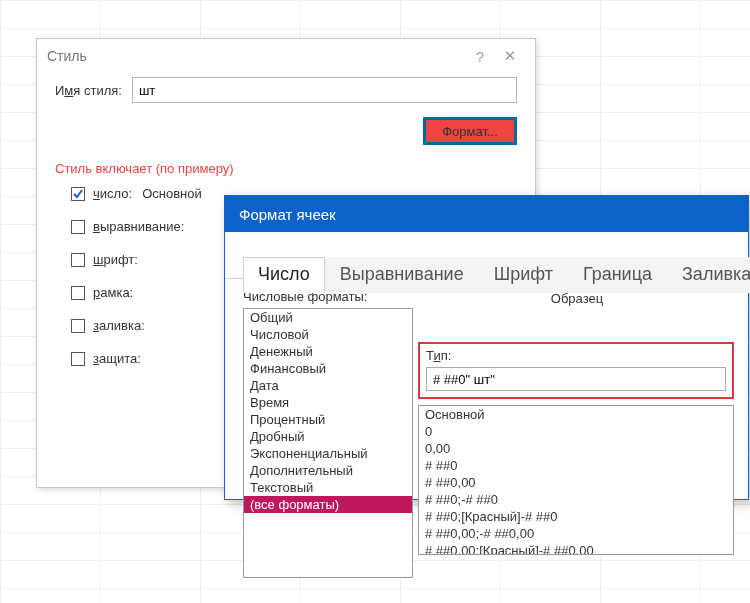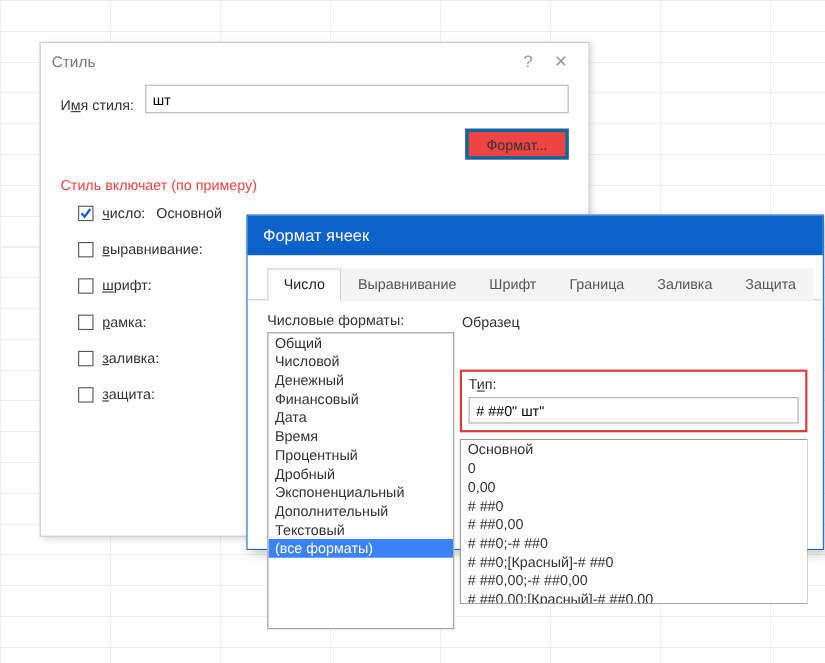--- a/index.html
+++ b/index.html
@@ -39,21 +39,21 @@
     color: #777;
     font-size: 14px;
   }
   .dlg-style .titlebar .title { flex: 1; }
   .dlg-style .titlebar .help,
   .dlg-style .titlebar .close {
     width: 30px; text-align: center;
     color: #999; font-size: 15px;
   }
   .dlg-style .body { padding: 4px 18px 14px 18px; }
-  .row-name { display: flex; align-items: flex-end; gap: 10px; margin-bottom: 14px; }
+  .row-name { display: flex; align-items: center; gap: 10px; margin-bottom: 14px; }
   .row-name label { white-space: nowrap; }
   .row-name .u { text-decoration: underline; }
   .row-name input {
     flex: 1; height: 26px; padding: 2px 6px;
     border: 1px solid #b5b5b5; font: inherit;
   }
   .btn-row { display: flex; justify-content: flex-end; margin-bottom: 16px; }
   .btn {
     min-width: 94px; height: 28px;
     padding: 0 12px;
@@ -87,42 +87,42 @@
     height: 36px; background: #0d62c9;
     color: #fff; display:flex; align-items:center;
     padding: 0 14px; font-size: 15px;
   }
   .tabs {
     display: flex; gap: 0; padding: 10px 10px 0 18px;
     border-bottom: 1px solid #d0d0d0;
   }
   .tab {
     padding: 6px 14px 7px 14px;
-    color: #555; font-size: 13px;
+    color: #555; font-size: 18px;
     border: 1px solid transparent;
-    position: relative; top: 2px;
+    position: relative; top: 15px;
     background:#f4f4f4;
   }
   .tab.active {
     background: #fff;
     border: 1px solid #d0d0d0;
     border-bottom: 1px solid #fff;
     color: #222;
   }
   .fmt-body { display: flex; padding: 10px 14px 0 18px; gap: 5px; }
   .left-col { width: 170px; }
   .lbl { margin-bottom: 4px; color: #333; }
   .listbox {
     border: 1px solid #999; height: 270px; overflow-y: scroll;
     font-size: 13px; background:#fff;
   }
   .listbox div { padding: 1px 6px; white-space: nowrap; }
-  .listbox div.sel { background: #3b82f6; color: #fff; }
+  .listbox div.sel { background: #be185d; color: #fff; }
   .right-col { flex:1; }
-  .sample-lbl { margin: 2px 0 36px 2px; color:#333; }
+  .sample-lbl { margin: 2px 0 36px 2px; color:#333;text-align:center; }
   .type-block {
     border: 2px solid #d23c3c;
     padding: 4px 6px 6px 6px;
     margin-bottom: 6px;
   }
   .type-block .tlabel { margin-bottom: 4px; }
   .type-block .tlabel .u { text-decoration: underline; }
   .type-input {
     width: 100%; height: 24px; padding: 2px 6px;
     border: 1px solid #aaa; font: inherit; background:#fff;

